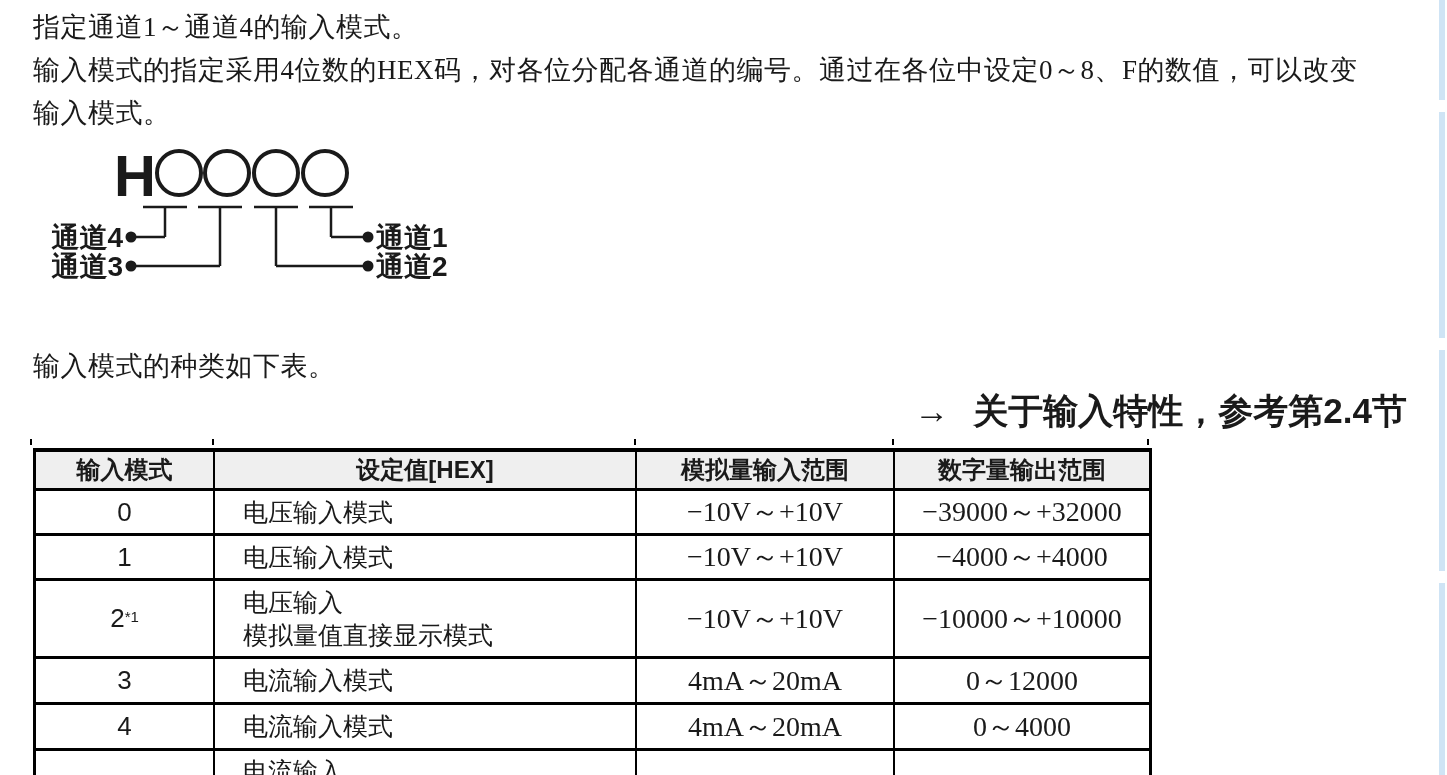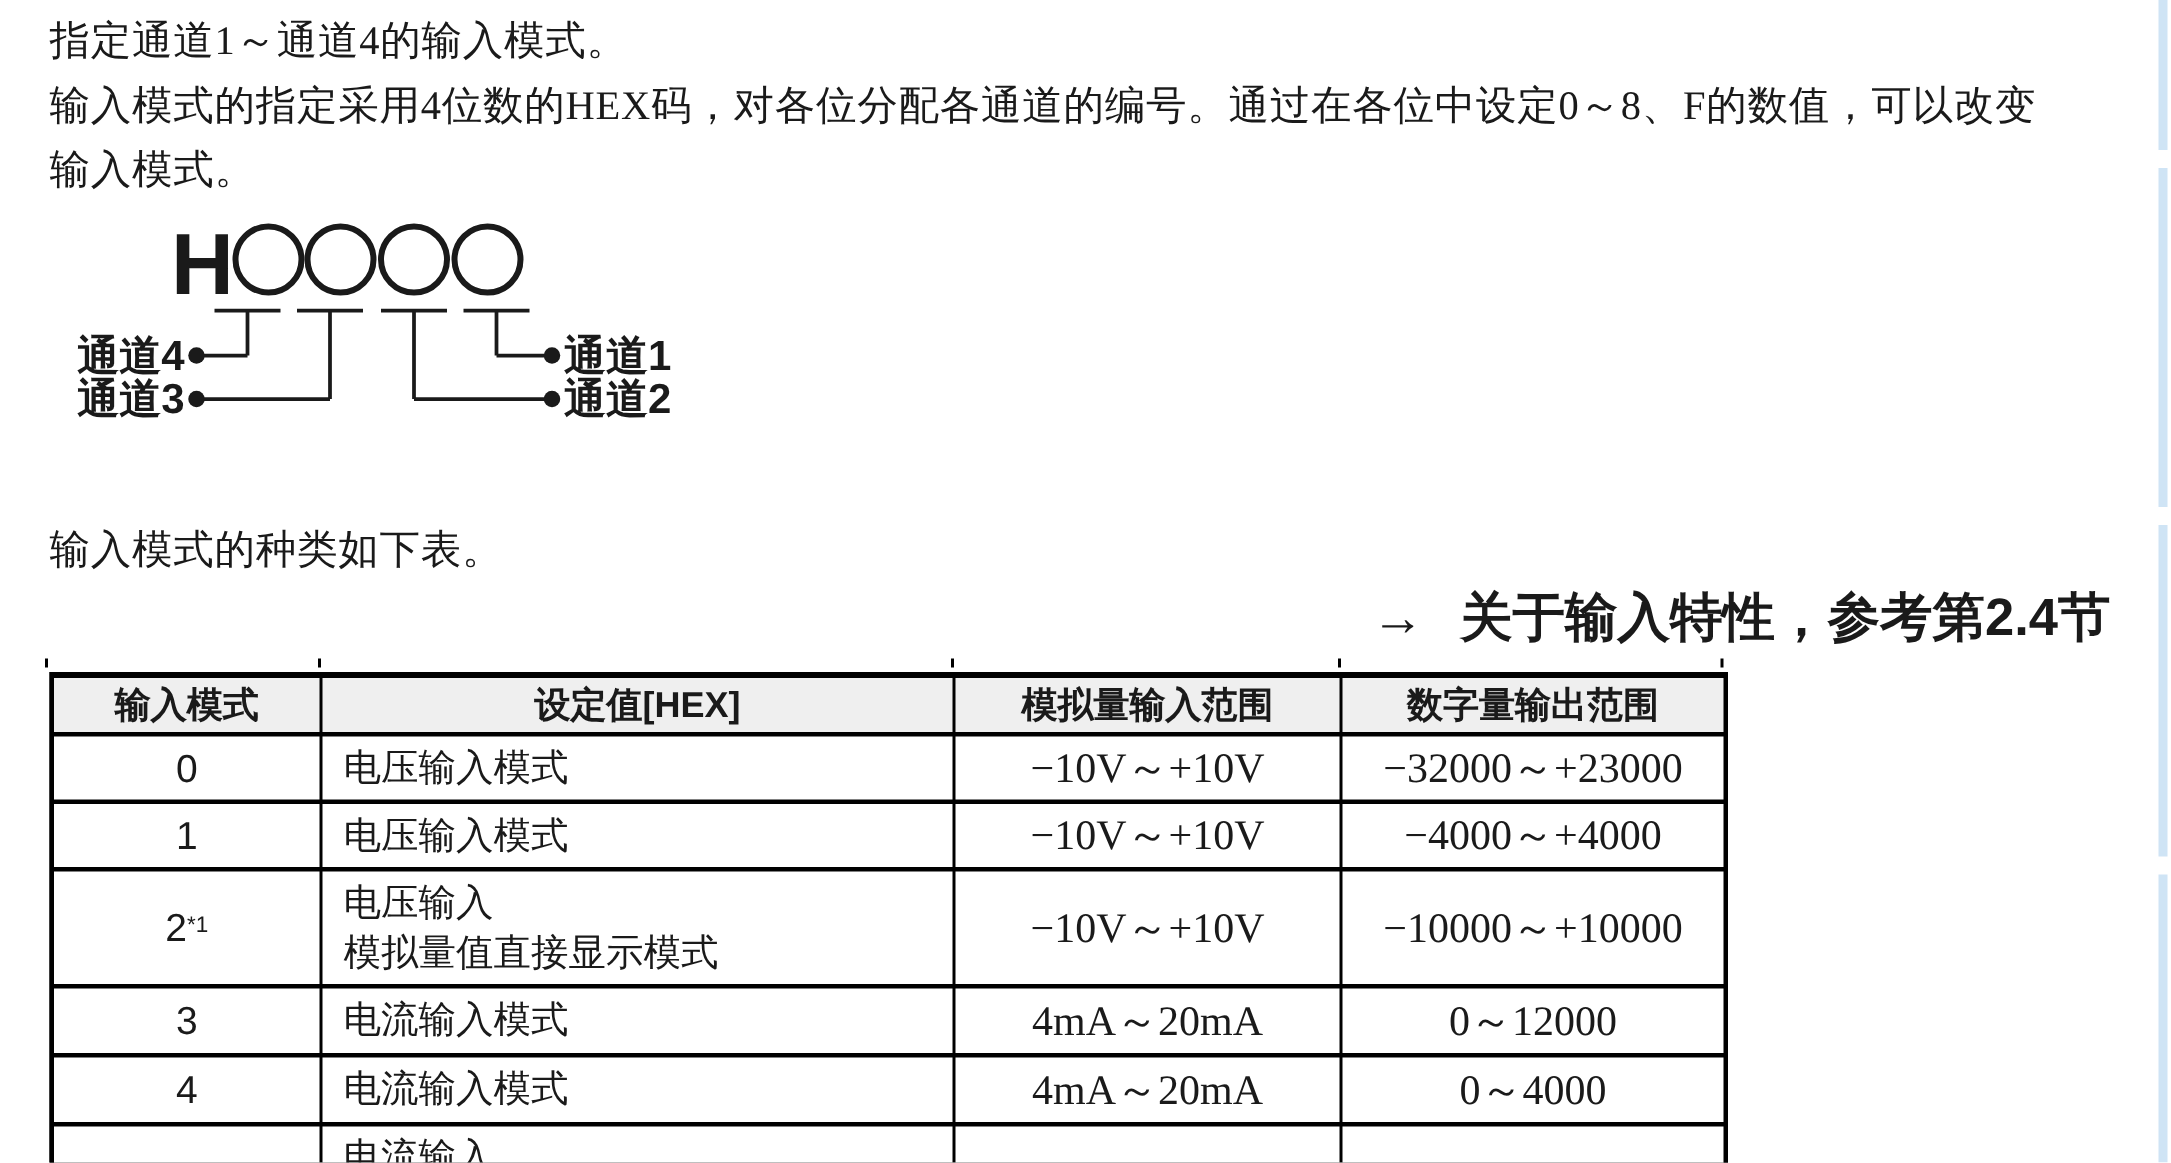--- a/index.html
+++ b/index.html
@@ -33,21 +33,21 @@
     background:#000;
     border:3px solid #000;
     border-top-width:4px;
     width:1119px;
   }
   .cell { background:#fff; display:flex; align-items:center; overflow:hidden; }
   .th { background:#efefef; justify-content:center; font-family:"Liberation Sans", sans-serif;
         font-weight:bold; font-size:24px; }
   .val { justify-content:center; font-family:"Liberation Sans", sans-serif; font-size:26px; }
   .val sup { font-size:15px; position:relative; top:-2px; }
-  .mode { justify-content:flex-start; padding-left:14px; font-family:"Liberation Sans", sans-serif;
+  .mode { justify-content:flex-start; padding-left:28px; font-family:"Liberation Sans", sans-serif;
           font-size:25px; flex-direction:column; align-items:flex-start; justify-content:center; }
   .mode .mline { line-height:33px; white-space:nowrap; }
   .range { justify-content:center; font-family:"Liberation Serif", serif; font-size:28px; }
 
   
   .stub { position:absolute; width:2px; height:6px; background:#000; top:-9px; }
 
   
   .sb-seg { position:absolute; right:2px; width:6px; }
 </style>
@@ -114,21 +114,21 @@
     <div class="cell th" style="background: rgb(239, 239, 239);">数字量输出范围</div>
 
     <div class="cell val">
         <span>0</span>
         <sup></sup>
       </div>
     <div class="cell mode">
         <div class="mline">电压输入模式</div>
       </div>
     <div class="cell range">−10V～+10V</div>
-    <div class="cell range">−32000～+23000</div>
+    <div class="cell range">−39000～+32000</div>
 
     <div class="cell val">
         <span>1</span>
         <sup></sup>
       </div>
     <div class="cell mode">
         <div class="mline">电压输入模式</div>
       </div>
     <div class="cell range">−10V～+10V</div>
     <div class="cell range">−4000～+4000</div>

